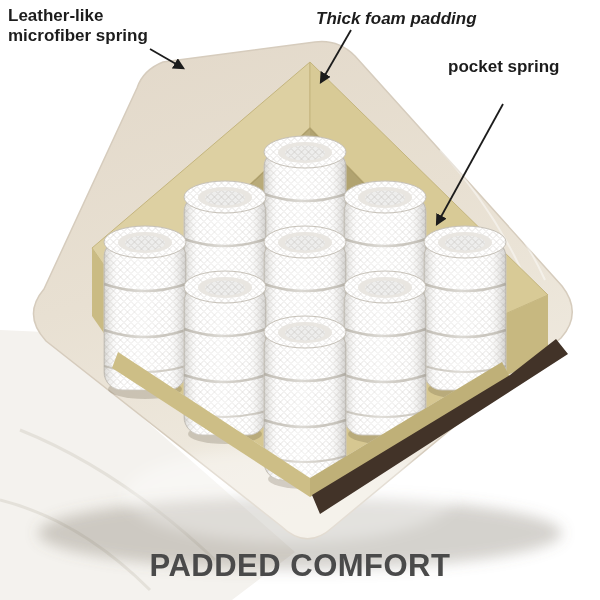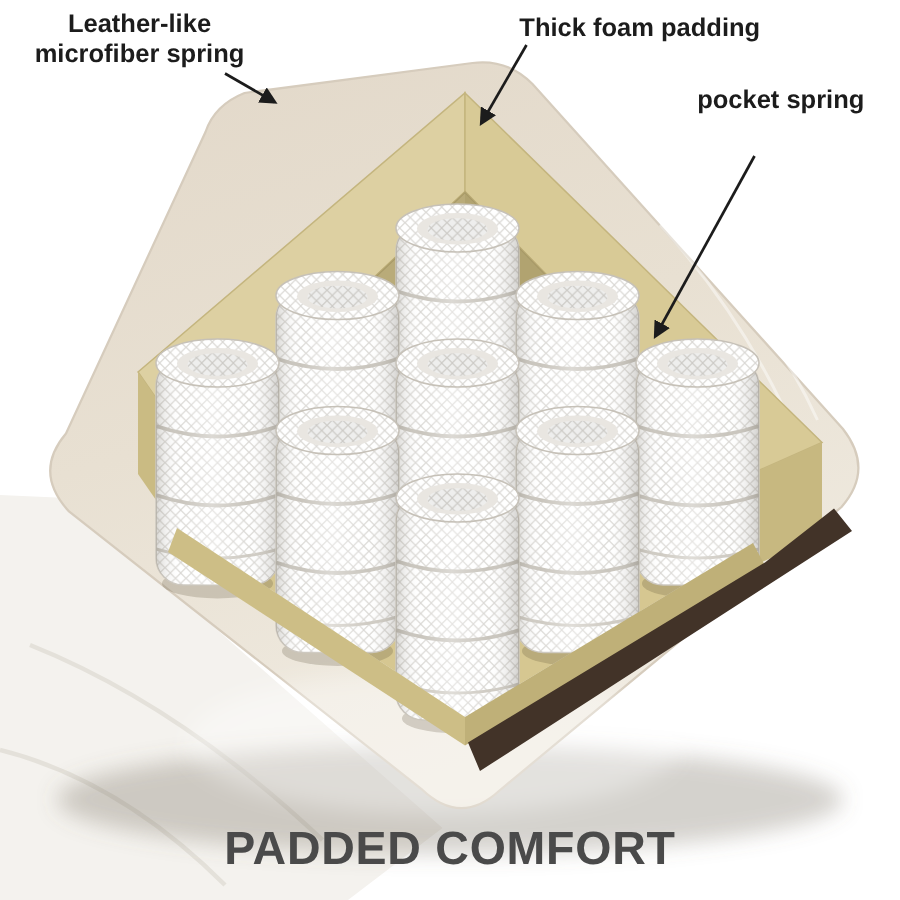--- a/index.html
+++ b/index.html
@@ -1,24 +1,24 @@
 <!DOCTYPE html>
 <html><head>
 <meta charset="utf-8">
 <title>Padded Comfort</title>
 <style>
   html,body{margin:0;padding:0;background:#ffffff;}
   .stage{position:relative;width:600px;height:600px;overflow:hidden;
          font-family:"Liberation Sans",sans-serif;background:#ffffff;}
   .stage svg{position:absolute;left:0;top:0;}
   .label{position:absolute;font-weight:700;font-size:17px;line-height:1.18;
-         color:#1c1c1c;text-align:center;}
+         color:#1c1c1c;}
   .label span{display:block;}
   .label-cloth{left:8px;top:6px;width:170px;}
-  .label-foam{left:334px;top:9px;width:185px;}
+  .label-foam{left:316px;top:9px;width:185px;font-style:italic;}
   .label-spring{left:448px;top:57px;width:145px;}
   .page-title{position:absolute;left:0;right:0;top:548px;text-align:center;
         font-weight:700;font-size:31px;letter-spacing:0.5px;color:#4a4a4a;}
 </style>
 </head>
 <body>
 
 <div class="stage">
 
   <svg width="600" height="600" viewBox="0 0 600 600">

